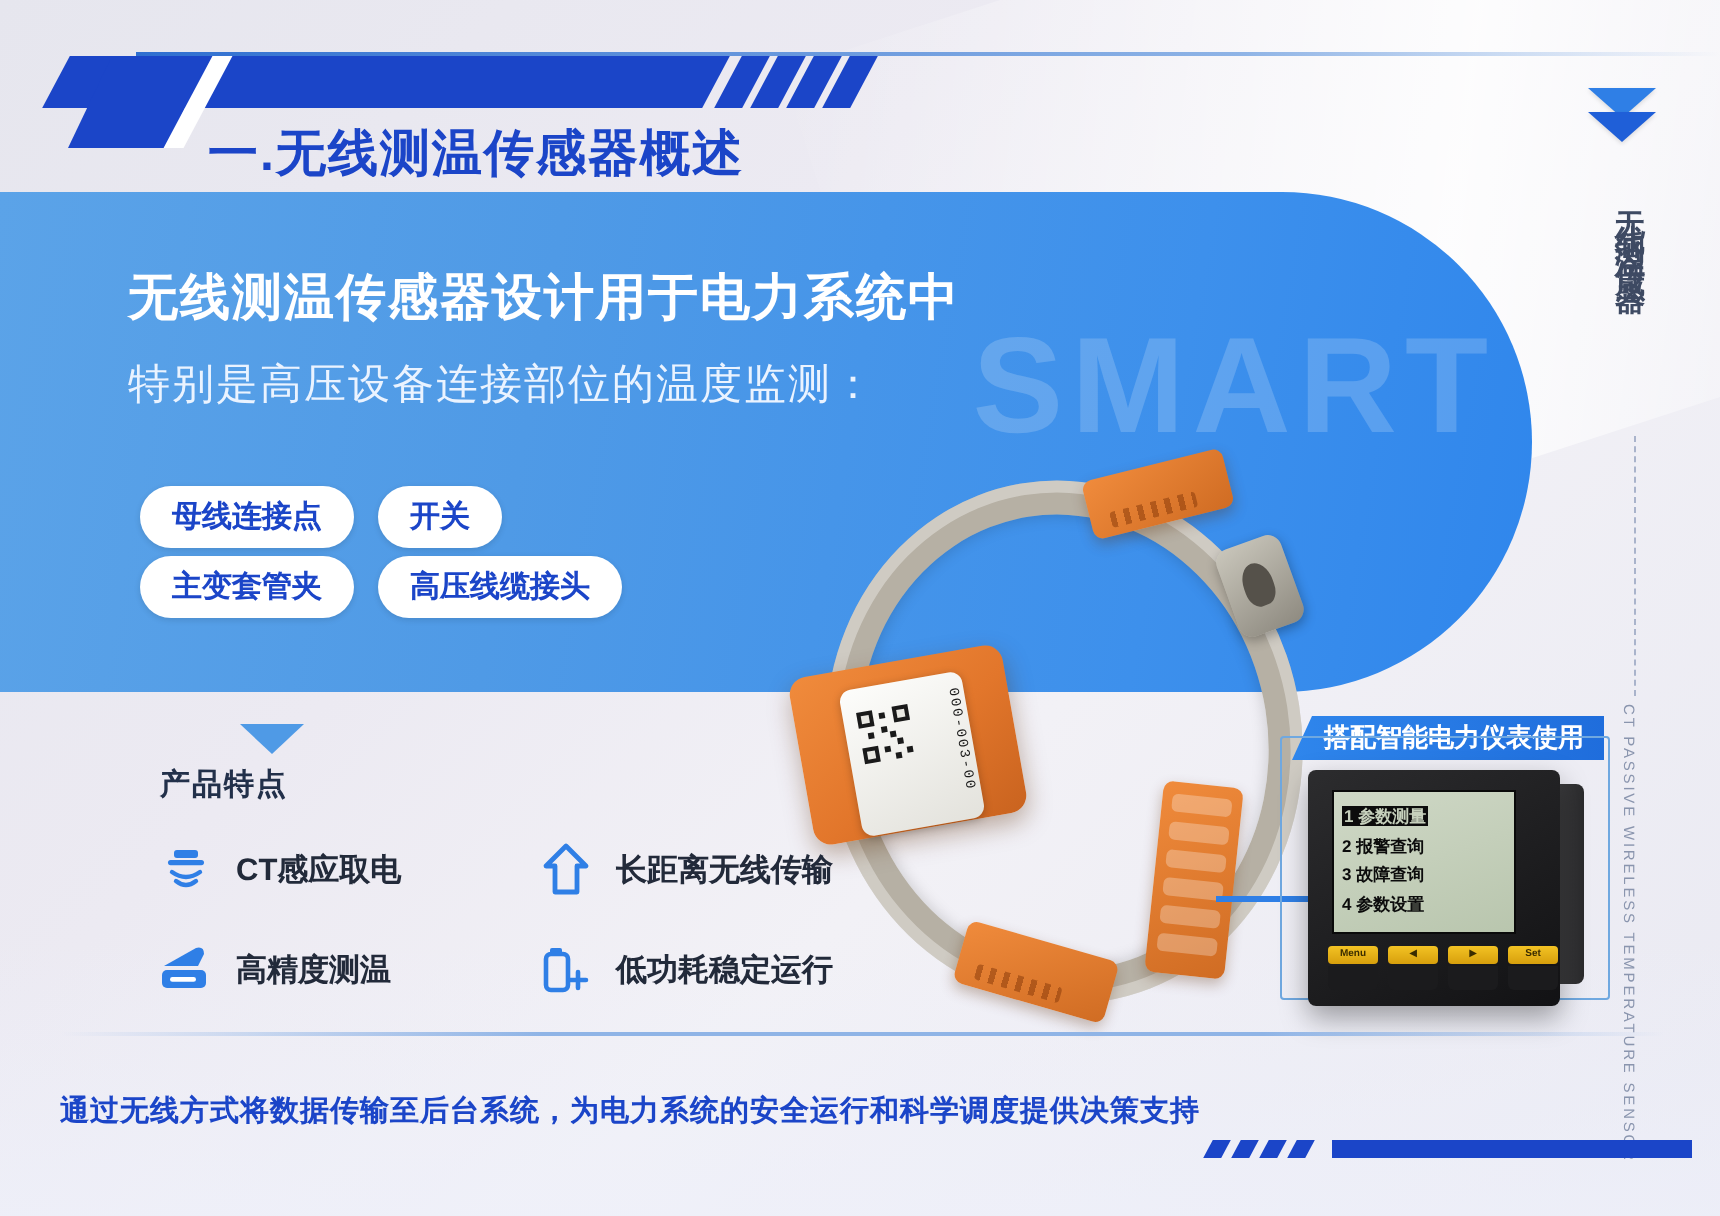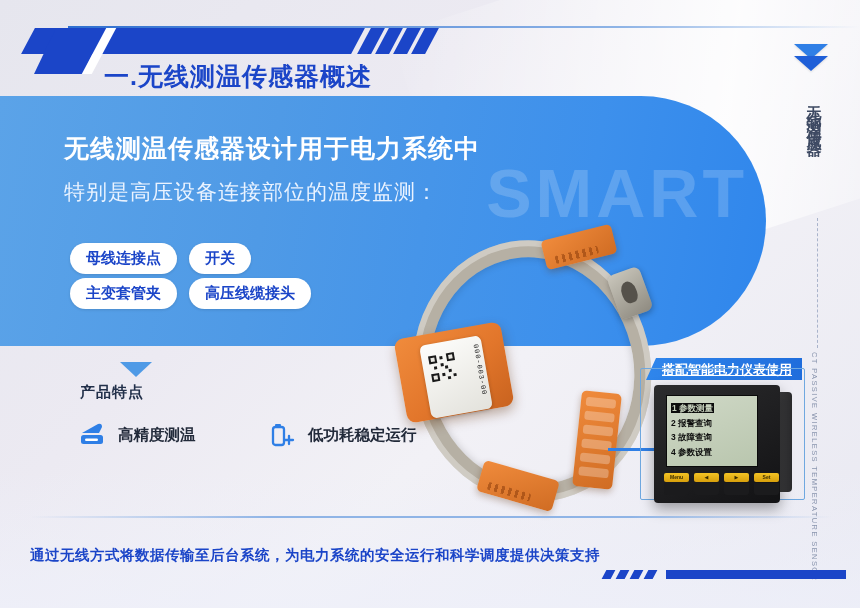--- a/index.html
+++ b/index.html
@@ -161,21 +161,21 @@
     background:#55514a; border-radius:50% 50% 40% 40%;
   }
 
   
   .meter-label{
     position:absolute; left:646px; top:358px; height:22px;
     background:linear-gradient(90deg,#2f86ec,#1f6ddc);
     padding:2px 10px 2px 16px;
     clip-path:polygon(10px 0,100% 0,100% 100%,0 100%);
   }
-  .meter-label span{ font-size:13px; font-weight:bold; color:#fff; white-space:nowrap; line-height:18px;text-decoration:underline;}
+  .meter-label span{ font-size:13px; font-weight:bold; color:#fff; white-space:nowrap; line-height:18px;}
   .meter-outline{
     position:absolute; left:640px; top:368px; width:165px; height:132px;
     border:1.5px solid #6fa8e0; border-radius:2px;
   }
   .arrow{
     position:absolute; left:608px; top:448px; width:48px; height:3px; background:#2f7fe6;
   }
   .arrow:after{
     content:""; position:absolute; right:-11px; top:-5px; width:0; height:0;
     border-left:12px solid #2f7fe6;
@@ -327,20 +327,41 @@
         <i style="left:16px;top:23px;width:3px;height:3px"></i>
       </div>
       <div class="label-code">000-003-00</div>
     </div>
   </div>
 
   <div class="feat-arrow"></div>
   <div class="feat-title">产品特点</div>
 
   <div class="feat-grid">
+    <div class="feat-row">
+      <div class="feat-item">
+        <div class="feat-ic">
+          <svg width="28" height="28" viewBox="0 0 28 28">
+            <rect x="8" y="4" width="12" height="4" rx="1.5" fill="#2f7fe6"></rect>
+            <rect x="5" y="9" width="18" height="2.6" rx="1.3" fill="#2f7fe6"></rect>
+            <path d="M7 15 q7 5 14 0" stroke="#2f7fe6" stroke-width="2.2" fill="none" stroke-linecap="round"></path>
+            <path d="M9 19.5 q5 4 10 0" stroke="#2f7fe6" stroke-width="2.2" fill="none" stroke-linecap="round"></path>
+          </svg>
+        </div>
+        <div class="feat-tx">CT感应取电</div>
+      </div>
+      <div class="feat-item">
+        <div class="feat-ic">
+          <svg width="26" height="28" viewBox="0 0 26 28">
+            <path d="M13 2 L23 12 H18.5 V25 H7.5 V12 H3 Z" fill="none" stroke="#2f7fe6" stroke-width="2.4" stroke-linejoin="round"></path>
+          </svg>
+        </div>
+        <div class="feat-tx">长距离无线传输</div>
+      </div>
+    </div>
 
     <div class="feat-row">
       <div class="feat-item">
         <div class="feat-ic">
           <svg width="28" height="26" viewBox="0 0 28 26">
             <path d="M3 11 L19 2 q4 -1 4 3 l-3 6 Z" fill="#2f7fe6"></path>
             <rect x="2" y="13" width="22" height="9" rx="2.5" fill="#2f7fe6"></rect>
             <rect x="6" y="16.5" width="13" height="2.4" rx="1.2" fill="#ffffff"></rect>
           </svg>
         </div>

